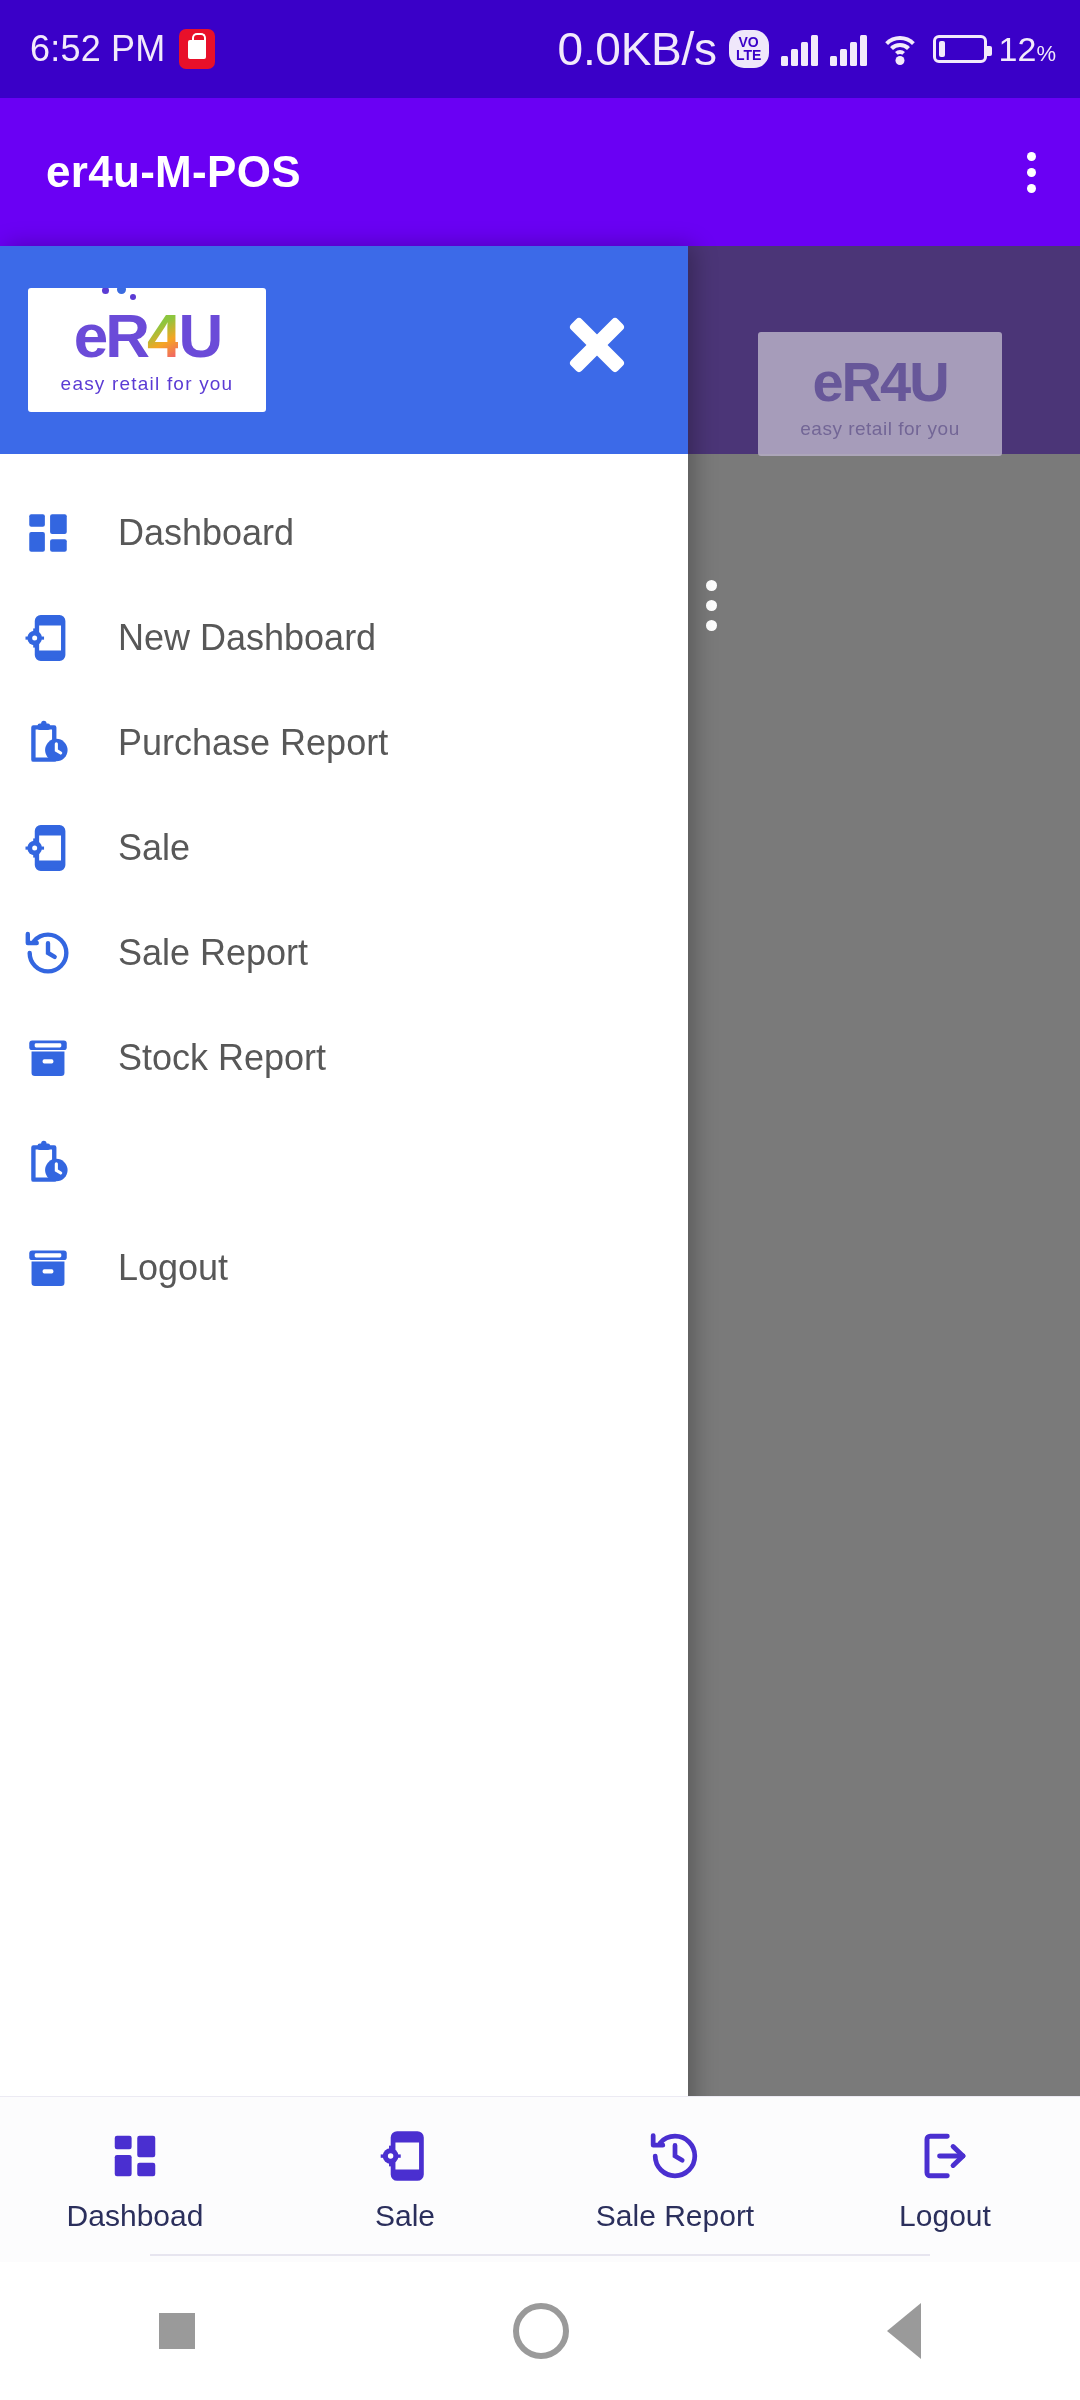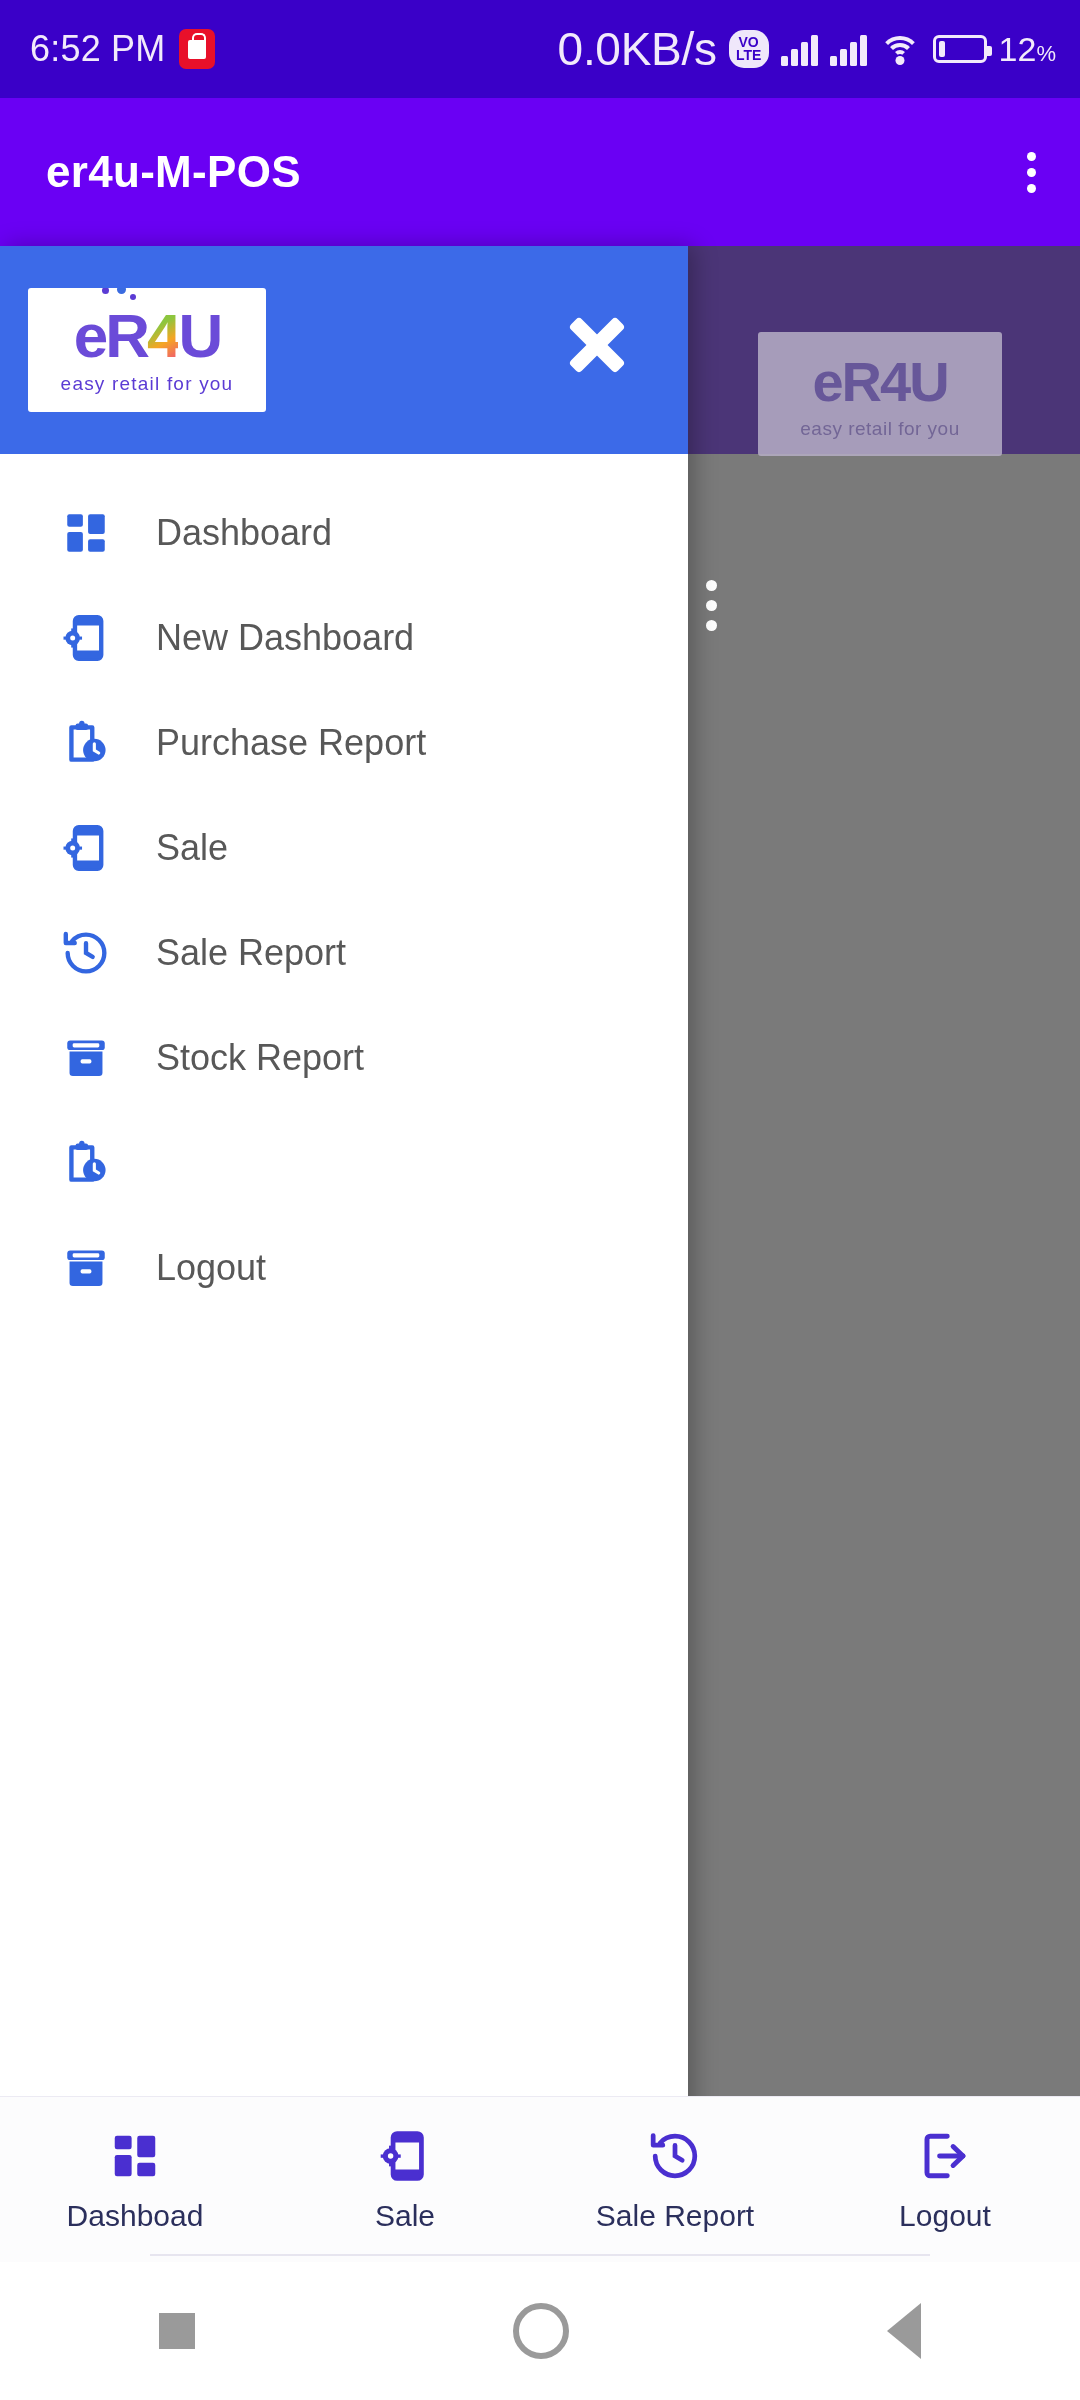--- a/index.html
+++ b/index.html
@@ -127,21 +127,21 @@
   }
   .drawer-close b{
     position:absolute; left:50%; top:50%; width:66px; height:15px; background:#fff;
     border-radius:4px; transform-origin:center;
   }
   .drawer-close b:nth-child(1){ transform:translate(-50%,-50%) rotate(45deg); }
   .drawer-close b:nth-child(2){ transform:translate(-50%,-50%) rotate(-45deg); }
 
   .drawer-list{ flex:1 1 auto; padding-top:26px; background:#fff; }
   .drawer-item{
-    height:105px; display:flex; align-items:center; padding-left:58px; cursor:pointer;text-align:right;
+    height:105px; display:flex; align-items:center; padding-left:20px; cursor:pointer;text-align:right;
   }
   .drawer-item .ico{ width:56px; height:56px; flex:0 0 56px; display:flex; align-items:center; justify-content:center; }
   .drawer-item .lbl{ margin-left:42px; font-size:36px; color:#585858; }
   .drawer-foot{ height:38px; background:#3C6AE8; flex:0 0 auto; }
 
   
   .bottomnav{
     position:absolute; left:0; bottom:138px; width:1080px; height:166px;
     background:#FCFCFD; display:flex; align-items:center;
     border-top:1px solid #eceaf3;

